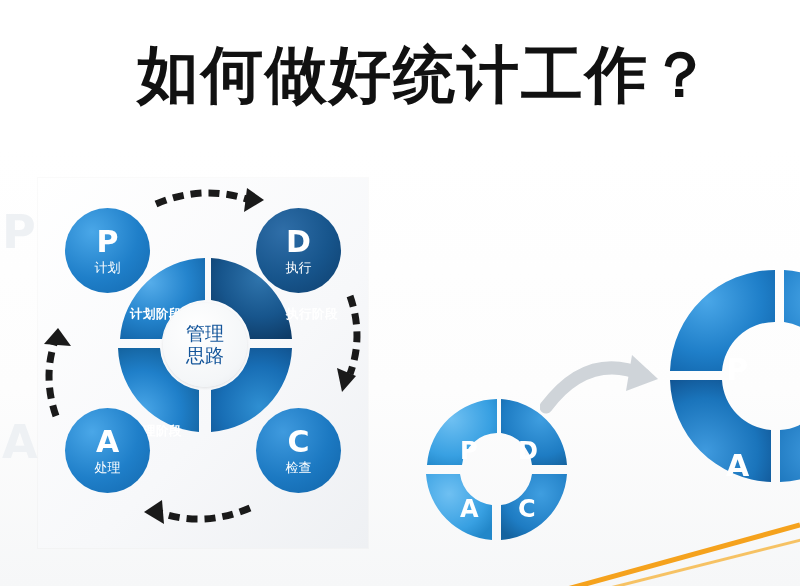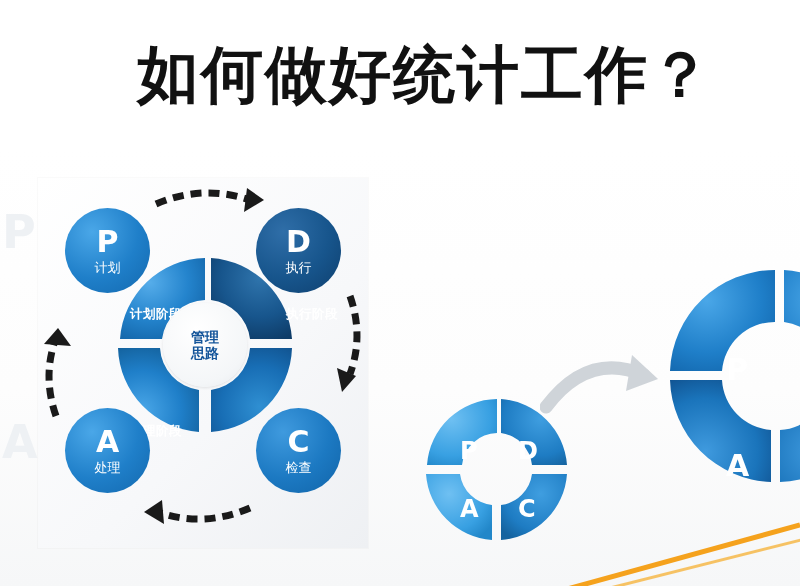--- a/index.html
+++ b/index.html
@@ -86,21 +86,21 @@
   .lbl-act{left:92px;top:245px;}
   .lbl-check{left:225px;top:245px;}
 
   .hub{
     position:absolute;left:125px;top:125px;width:84px;height:84px;border-radius:50%;
     background:radial-gradient(circle at 40% 32%,#ffffff 0%,#f4f6f8 70%,#e6e9ed 100%);
     display:flex;flex-direction:column;align-items:center;justify-content:center;
     box-shadow:0 1px 3px rgba(0,0,0,0.10);
   }
   .hub span{
-    color:#14559a;font-weight:bold;font-size:14px;line-height:1.15;
+    color:#14559a;font-weight:normal;font-size:19px;line-height:1.15;
     font-family:"DejaVu Sans","Liberation Sans",sans-serif;
   }
 
   
   .dash{position:absolute;}
 
   
   .donut-sm{position:absolute;left:422px;top:245px;width:150px;height:150px;}
   .donut-sm .ltr{
     position:absolute;color:#ffffff;font-weight:bold;font-size:24px;

